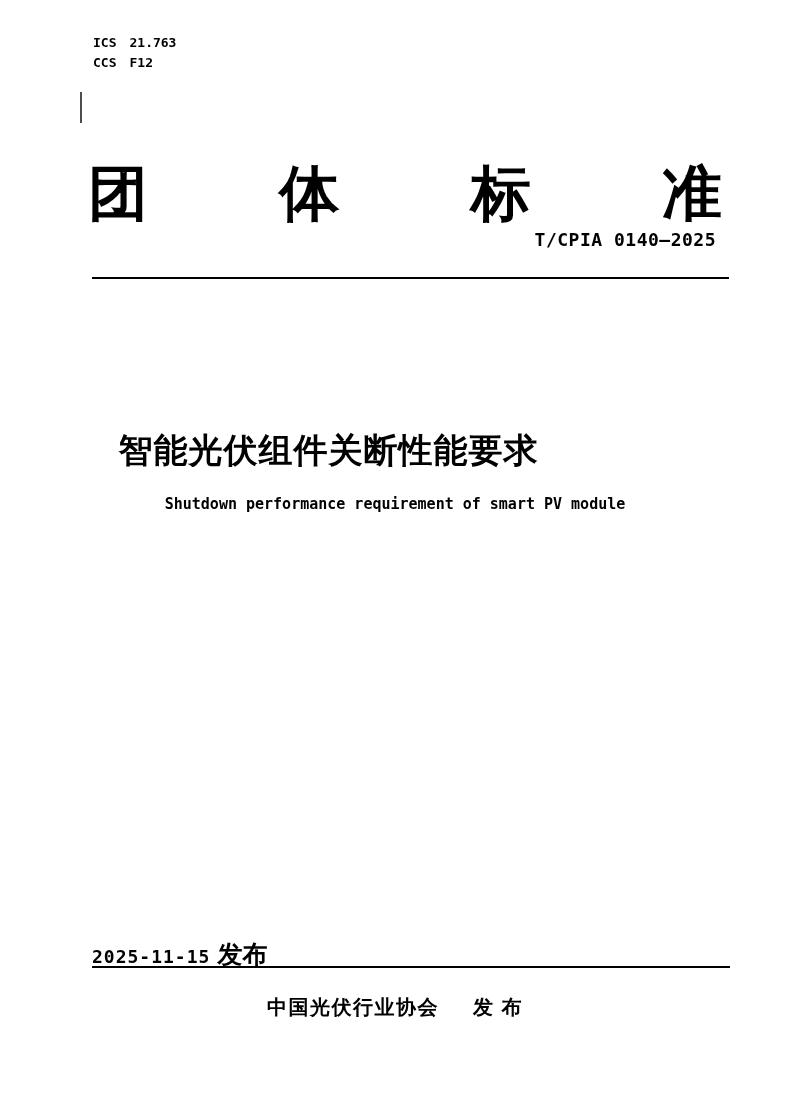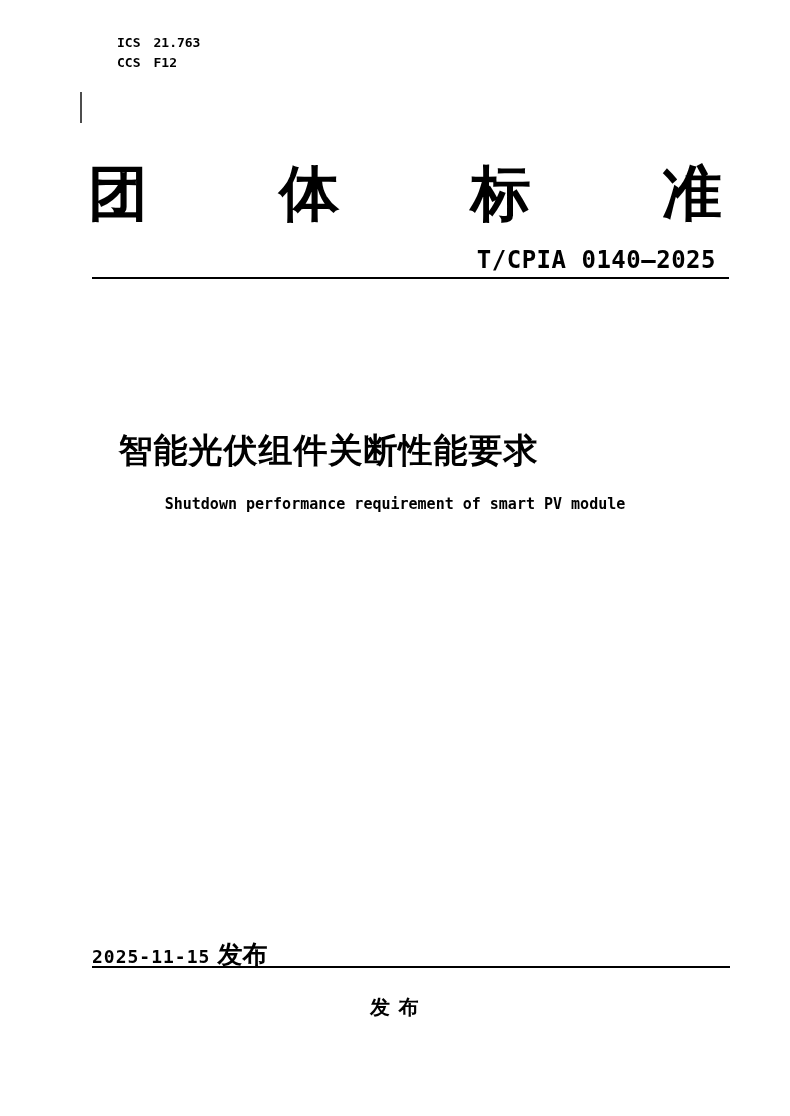--- a/index.html
+++ b/index.html
@@ -14,36 +14,36 @@
     width: 790px; height: 1116px;
     background: #ffffff;
     overflow: hidden;
   }
   
   .meta {
     position: absolute; left: 93px; top: 33px;
     font-family: "DejaVu Sans Mono", monospace;
     font-weight: bold; font-size: 13px; line-height: 20px;
   }
-  .meta-row { display: flex; gap: 13px; margin-left: 24px; }
+  .meta-row { display: flex; gap: 13px; }
   
   .tick {
     position: absolute; left: 80px; top: 92px;
     width: 2px; height: 31px; background: #4d4d4d;
   }
   
   .banner {
     position: absolute; left: 88px; top: 160px; width: 634px;
     display: flex; justify-content: space-between;
     font-size: 60px; font-weight: bold; line-height: 68px;
   }
   .code {
-    position: absolute; right: 74px; top: 246px;
+    position: absolute; right: 74px; top: 229px;
     font-family: "DejaVu Sans Mono", monospace;
-    font-weight: bold; font-size: 24px; letter-spacing: 0.5px;
+    font-weight: bold; font-size: 18px; letter-spacing: 0.5px;
   }
   .rule-top {
     position: absolute; left: 92px; top: 277px;
     width: 637px; height: 2px; background: #000000;
   }
   
   .title-zh {
     position: absolute; left: 0; top: 428px; width: 657px;
     text-align: center;
     font-size: 34px; font-weight: bold; letter-spacing: 1px;
@@ -113,16 +113,17 @@
   <div class="footer-row">
     <div class="date-group">
       <span class="date">2025-11-15</span>
       <span class="date-label">发布</span>
     </div>
   </div>
 
   <div class="rule-bottom"></div>
 
   <div class="publisher-row">
+    <span class="publisher-name">中国光伏行业协会</span>
     <span class="publish-action">发 布</span>
   </div>
 
 </div>
 
 </body></html>

